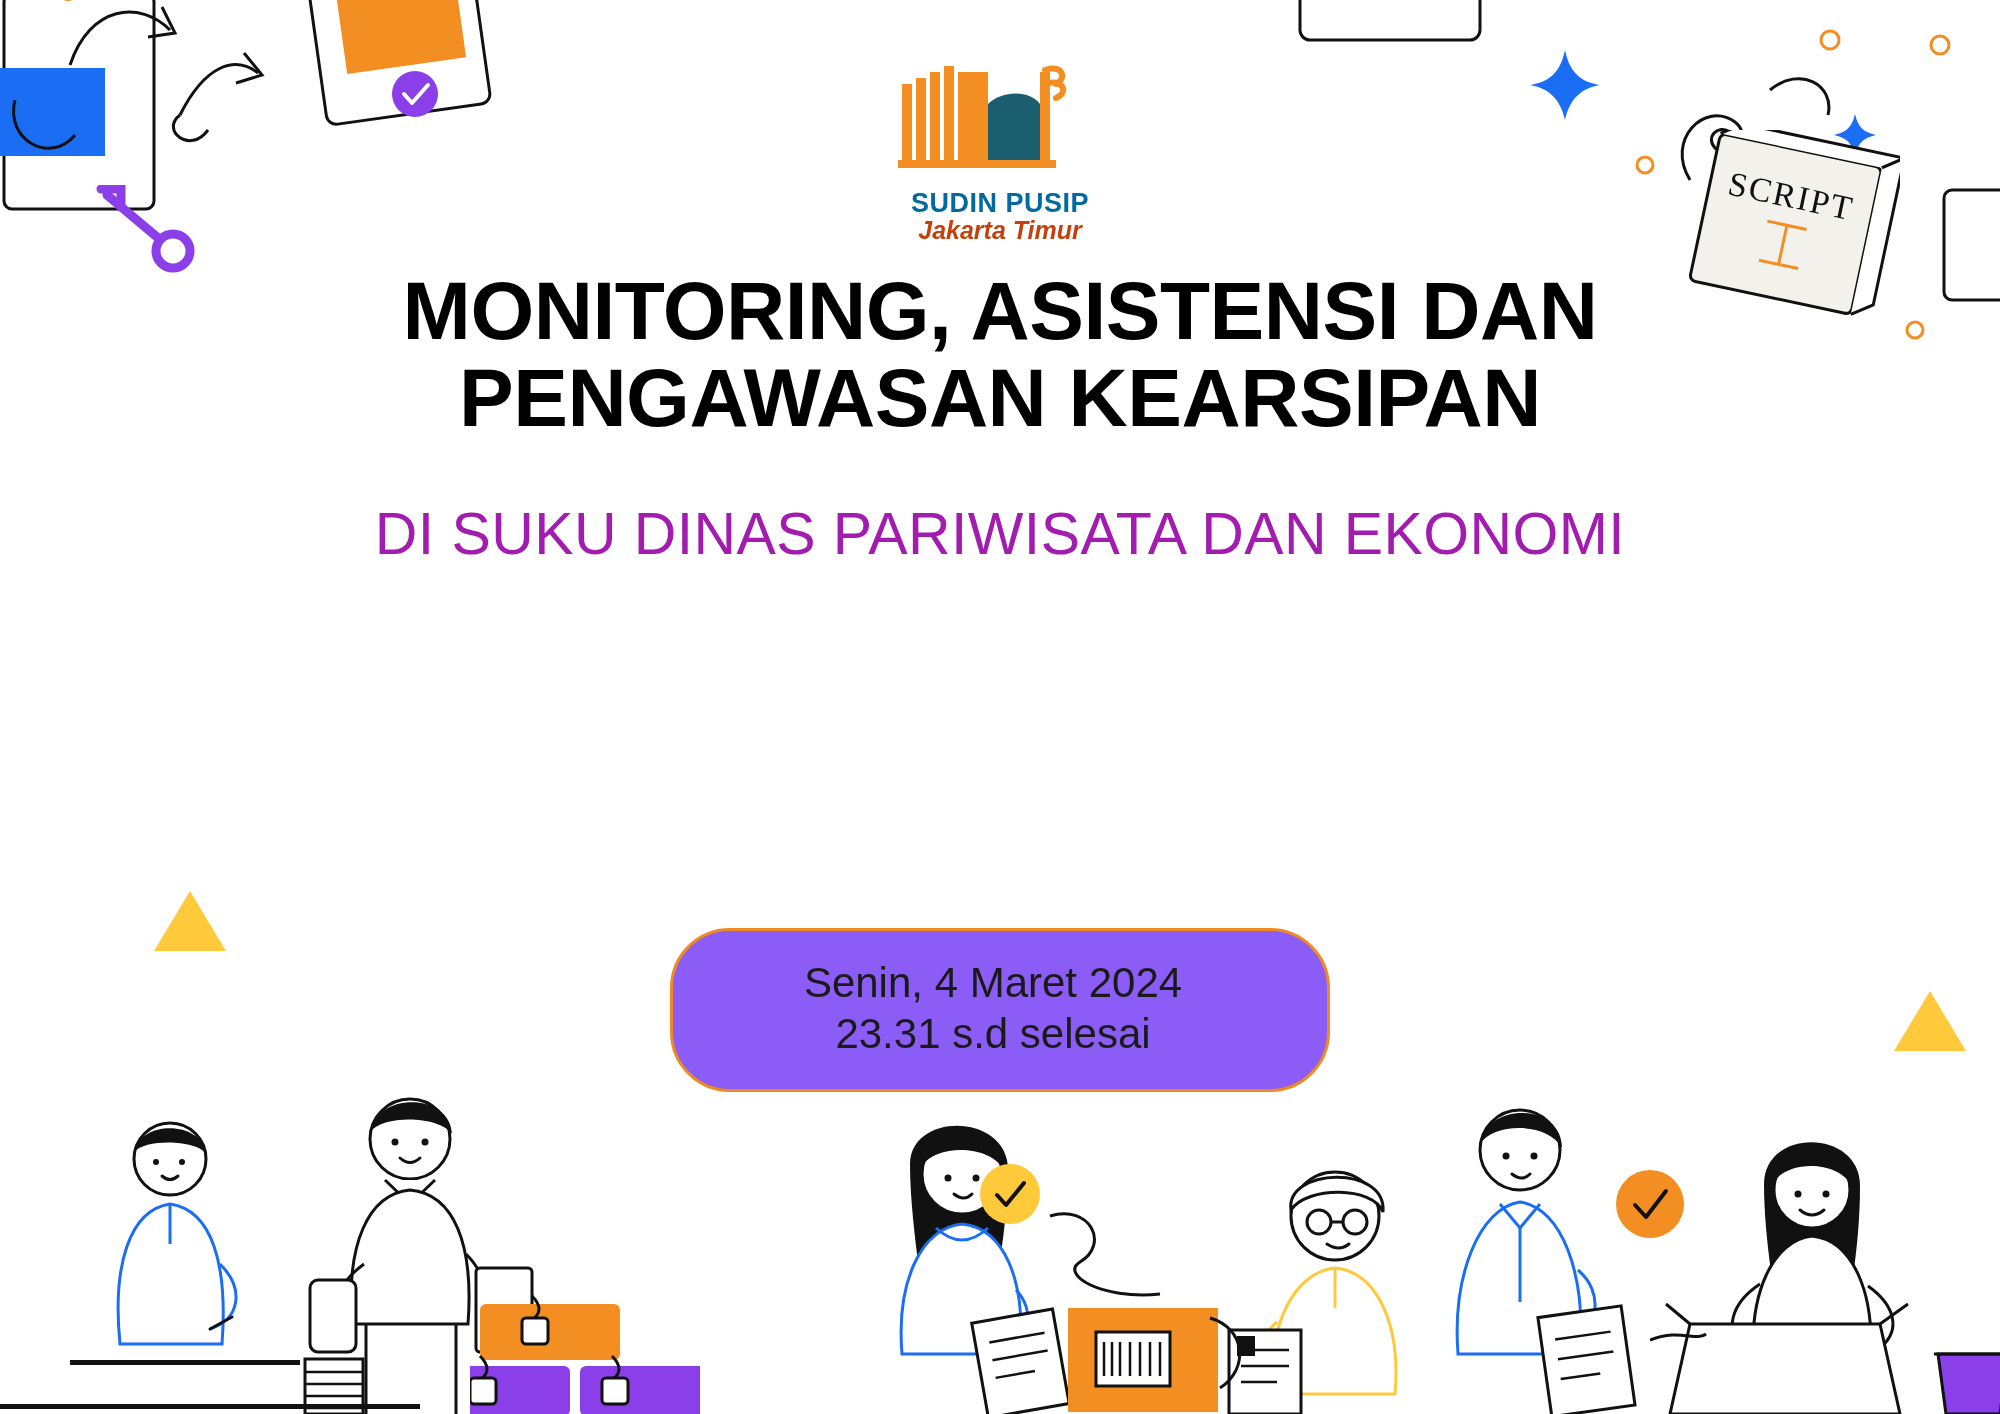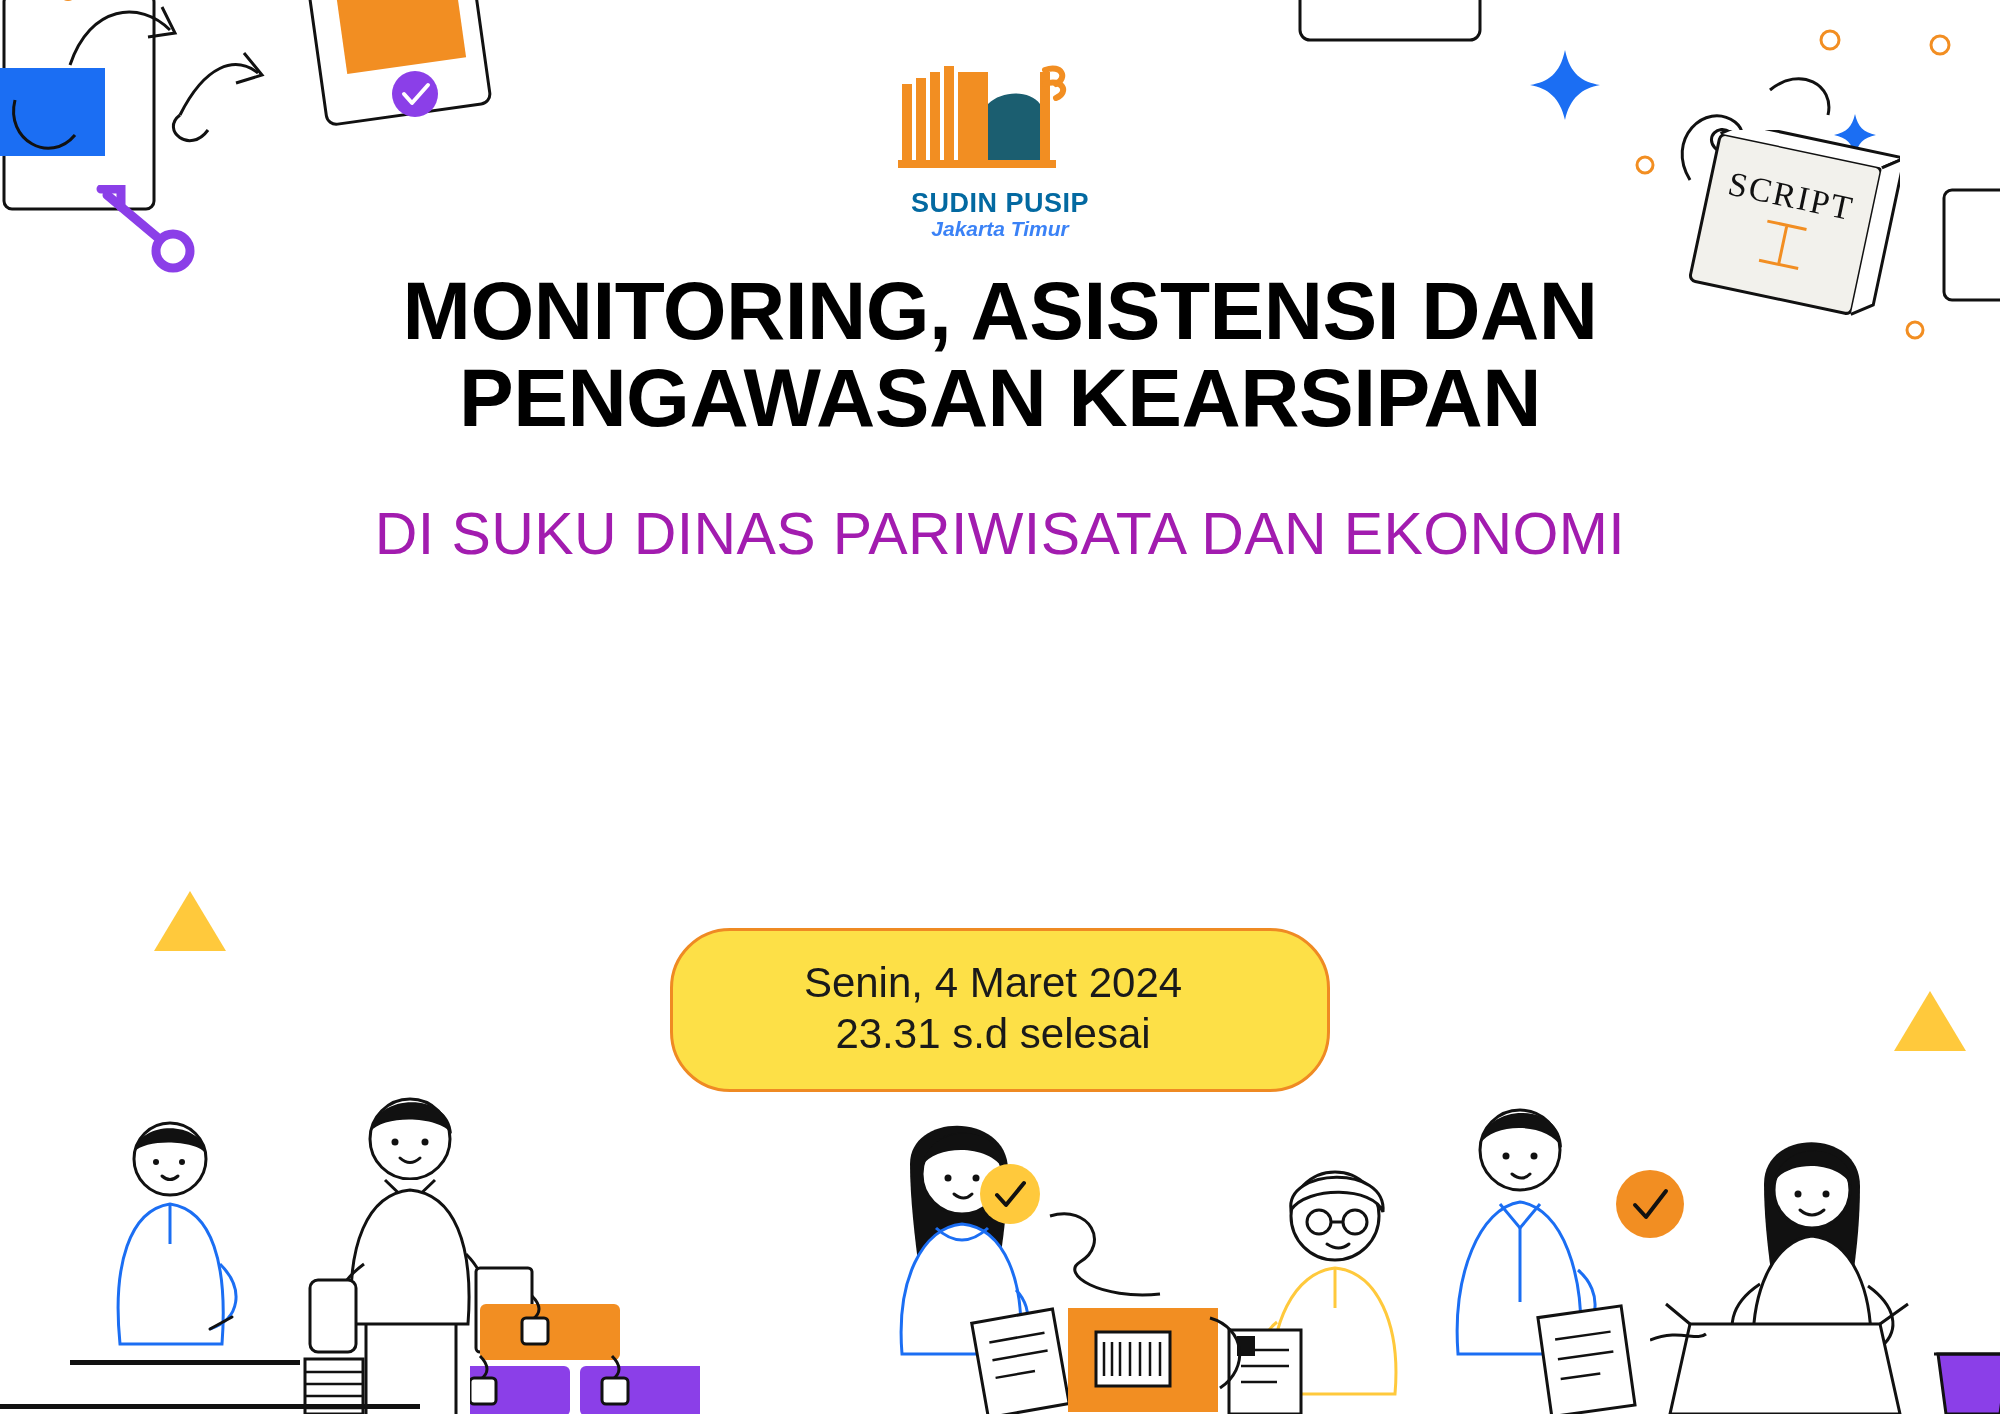--- a/index.html
+++ b/index.html
@@ -41,24 +41,24 @@
   .logo-mark { display: block; margin: 0 auto; }
   .logo-name {
     font-size: 27px;
     font-weight: bold;
     letter-spacing: 0.5px;
     color: #0369a1;
     margin-top: 2px;
     line-height: 1.05;
   }
   .logo-sub {
-    font-size: 21px;
+    font-size: 25px;
     font-weight: bold;
     font-style: italic;
-    color: #3b82f6;
+    color: #c2410c;
     line-height: 1.1;
   }
 
   
   .title-wrap {
     position: absolute;
     top: 268px;
     left: 0;
     right: 0;
     text-align: center;
@@ -89,21 +89,21 @@
     position: absolute;
     top: 928px;
     left: 50%;
     transform: translateX(-50%);
     width: 660px;
     padding: 26px 34px 30px 20px;
     box-sizing: border-box;
     border: 3px solid #ef8a23;
     border-radius: 60px;
     text-align: center;
-    background: #fde047;
+    background: #8b5cf6;
   }
   .date-line {
     font-size: 42px;
     color: #1a1a1a;
     line-height: 1.22;
   }
 
   
   .people-layer {
     position: absolute;

